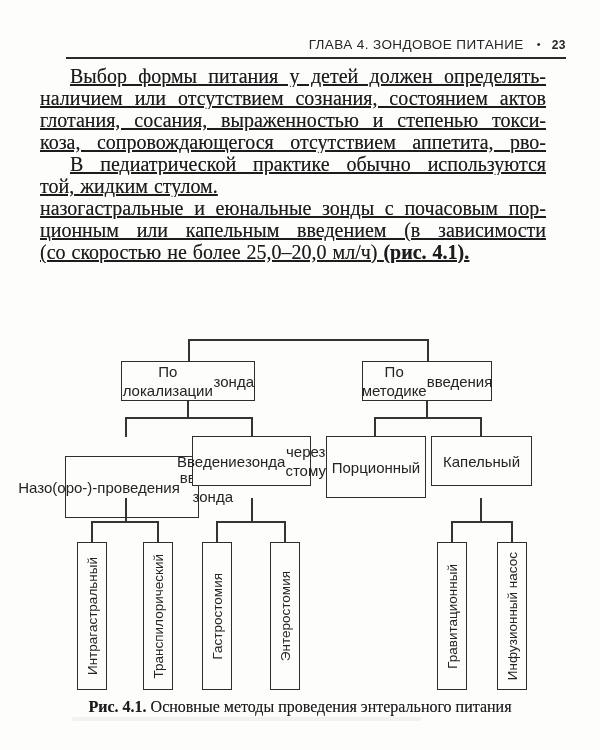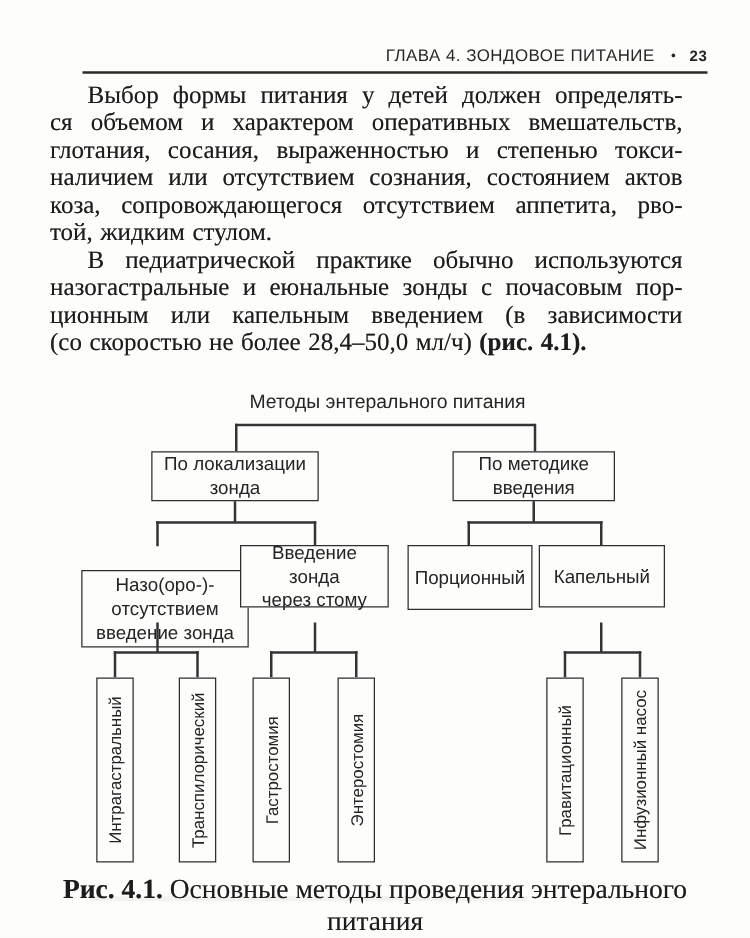--- a/index.html
+++ b/index.html
@@ -32,55 +32,56 @@
   .bodytext{
     position:absolute;left:40px;top:65px;width:506px;
     font-size:20px;color:#1c1c1c;
     text-shadow:0 0 .4px rgba(20,20,20,.55);
     word-spacing:1px;
   }
   .line{
     height:22px;line-height:22px;overflow:hidden;
     text-align:justify;text-align-last:justify;
     white-space:nowrap;
+    text-decoration:underline;
   }
   .line.indent{padding-left:30px;}
   .line.lastline{text-align-last:left;white-space:normal;}
   .b{font-weight:bold;}
   
   .dtitle{
     position:absolute;left:130px;top:313px;width:360px;
     text-align:center;
     font-family:"Liberation Sans","DejaVu Sans",sans-serif;
     font-size:15.5px;color:#252525;
   }
   .dbox{
     position:absolute;box-sizing:border-box;
     border:1.6px solid #2e2e2e;background:#fdfdfc;
-    display:flex;flex-direction:column;justify-content:center;align-items:center;
+    display:flex;flex-direction:row;justify-content:center;align-items:center;
     font-family:"Liberation Sans","DejaVu Sans",sans-serif;
     font-size:15px;line-height:19px;color:#242424;
     text-align:center;
   }
   .vbox{
     position:absolute;top:542px;width:30px;height:148px;box-sizing:border-box;
     border:1.6px solid #2e2e2e;background:#fdfdfc;
     display:flex;justify-content:center;align-items:center;
   }
   .vtext{
     writing-mode:vertical-rl;transform:rotate(180deg);
     font-family:"Liberation Sans","DejaVu Sans",sans-serif;
     font-size:13.5px;color:#242424;white-space:nowrap;
   }
   .hl{position:absolute;height:1.6px;background:#343434;}
   .vl{position:absolute;width:1.6px;background:#343434;}
   
   .caption{
     position:absolute;left:20px;top:698px;width:560px;
-    text-align:center;font-size:22px;color:#1c1c1c;
+    text-align:center;font-size:16px;color:#1c1c1c;
     text-shadow:0 0 .4px rgba(20,20,20,.5);
   }
   .smudge{
     position:absolute;left:72px;top:717px;width:350px;height:4px;
     background:rgba(60,60,60,.06);border-radius:2px;
   }
 </style>
 </head>
 <body>
 
@@ -88,32 +89,30 @@
 
   <div class="header">
     <span class="chapter">ГЛАВА 4. ЗОНДОВОЕ ПИТАНИЕ</span>
     <span class="bullet">•</span>
     <span class="pagenum">23</span>
   </div>
   <div class="rule"></div>
 
   <div class="bodytext">
     <div class="line indent">Выбор формы питания у детей должен определять-</div>
-    <div class="line">ся объемом и характером оперативных вмешательств,</div>
+    <div class="line">наличием или отсутствием сознания, состоянием актов</div>
     <div class="line">глотания, сосания, выраженностью и степенью токси-</div>
-    <div class="line">наличием или отсутствием сознания, состоянием актов</div>
     <div class="line">коза, сопровождающегося отсутствием аппетита, рво-</div>
+    <div class="line indent">В педиатрической практике обычно используются</div>
     <div class="line lastline">той, жидким стулом.</div>
-    <div class="line indent">В педиатрической практике обычно используются</div>
     <div class="line">назогастральные и еюнальные зонды с почасовым пор-</div>
     <div class="line">ционным или капельным введением (в зависимости</div>
-    <div class="line lastline"><span>(со скоростью не более 28,4–50,0 мл/ч) </span><span class="b">(рис. 4.1).</span></div>
+    <div class="line lastline"><span>(со скоростью не более 25,0–20,0 мл/ч) </span><span class="b">(рис. 4.1).</span></div>
   </div>
 
-  <div class="dtitle">Методы энтерального питания</div>
 
   <div class="hl" style="left:188px;top:339px;width:240px"></div>
   <div class="vl" style="left:188px;top:339px;height:23px"></div>
   <div class="vl" style="left:427px;top:339px;height:23px"></div>
 
   <div class="dbox" style="left:121px;top:361px;width:134px;height:40px">
     <span>По локализации</span>
     <span>зонда</span>
   </div>
   <div class="dbox" style="left:362px;top:361px;width:130px;height:40px">
@@ -125,29 +124,29 @@
   <div class="vl" style="left:426px;top:401px;height:17px"></div>
   <div class="hl" style="left:125px;top:417px;width:128px"></div>
   <div class="hl" style="left:374px;top:417px;width:108px"></div>
   <div class="vl" style="left:125px;top:417px;height:20px"></div>
   <div class="vl" style="left:251px;top:417px;height:20px"></div>
   <div class="vl" style="left:374px;top:417px;height:20px"></div>
   <div class="vl" style="left:480px;top:417px;height:20px"></div>
 
   <div class="dbox" style="left:65px;top:456px;width:134px;height:62px">
     <span>Назо(оро-)-</span>
-    <span>отсутствием</span>
+    <span>проведения</span>
     <span>введение зонда</span>
   </div>
   <div class="dbox" style="left:192px;top:436px;width:119px;height:50px">
     <span>Введение</span>
     <span>зонда</span>
     <span>через стому</span>
   </div>
-  <div class="dbox" style="left:326px;top:436px;width:100px;height:52px">
+  <div class="dbox" style="left:326px;top:436px;width:100px;height:62px">
     <span>Порционный</span>
   </div>
   <div class="dbox" style="left:431px;top:436px;width:101px;height:50px">
     <span>Капельный</span>
   </div>
 
   <div class="vl" style="left:125px;top:498px;height:24px"></div>
   <div class="vl" style="left:251px;top:498px;height:24px"></div>
   <div class="vl" style="left:480px;top:498px;height:24px"></div>
   <div class="hl" style="left:91px;top:521px;width:68px"></div>

